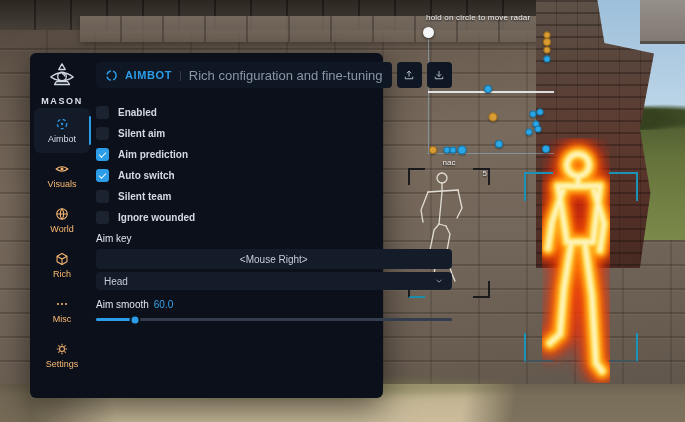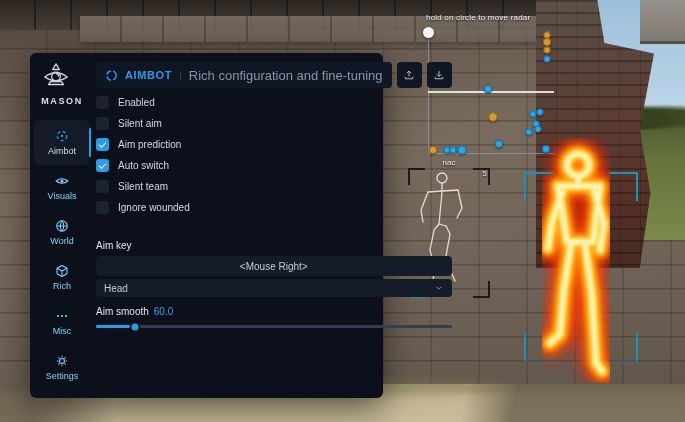--- a/index.html
+++ b/index.html
@@ -80,50 +80,50 @@
   .pbc.tl{left:0;top:0;border-left:2px solid #1b93b8;border-top:2px solid #1b93b8;}
   .pbc.tr{right:0;top:0;border-right:2px solid #1b93b8;border-top:2px solid #1b93b8;}
   .pbc.bl{left:0;bottom:0;border-left:2px solid #1b93b8;border-bottom:2px solid #44545a;}
   .pbc.br{right:0;bottom:0;border-right:2px solid #1b93b8;border-bottom:2px solid #44545a;}
 
   
   .menu{position:absolute;left:30px;top:53px;width:353px;height:345px;z-index:20;
     background:#0b101a;border-radius:6px;box-shadow:0 10px 34px rgba(0,0,0,.55);
     color:#dfe6ee;display:flex;}
   .side{width:64px;flex:none;display:flex;flex-direction:column;align-items:center;padding-top:9px;}
-  .brand{display:flex;flex-direction:column;gap:4px;margin-bottom:14px;}
+  .brand{display:flex;flex-direction:column;align-items:center;gap:4px;margin-bottom:2px;}
   .brand-label{font-size:9px;font-weight:bold;letter-spacing:1.6px;color:#d9e0ea;}
   .side-item{width:56px;height:45px;display:flex;flex-direction:column;align-items:center;
-    justify-content:center;gap:3px;border-radius:6px;color:#7dd3fc;cursor:pointer;position:relative;}
+    justify-content:center;gap:3px;border-radius:6px;color:#fdba74;cursor:pointer;position:relative;}
   .side-item .slabel{font-size:9px;}
   .side-item.active{background:#131b28;color:#d7dfe9;}
   .side-item.active::after{content:"";position:absolute;right:-1px;top:8px;bottom:8px;width:2px;
     border-radius:2px;background:#2b9de8;}
   .side-item.active .sicon{color:#2b9de8;}
   .sicon{width:14px;height:14px;color:currentColor;}
 
   .main{flex:1;padding:9px 10px 0 2px;}
   .panel-header{display:flex;gap:5px;align-items:stretch;}
   .header-bar{flex:1;height:26px;background:#0f1624;border-radius:4px;display:flex;align-items:center;
     padding:0 9px;gap:7px;}
   .hb-title{font-size:11px;font-weight:bold;letter-spacing:.6px;color:#2b9de8;}
   .hb-sep{color:#39414f;font-size:11px;}
   .hb-sub{font-size:13px;color:#8b95a5;white-space:nowrap;overflow:hidden;}
   .icon-btn{width:25px;height:26px;background:#0f1624;border-radius:4px;display:flex;
     align-items:center;justify-content:center;color:#aeb7c4;cursor:pointer;}
 
-  .toggles{margin-top:4px;}
+  .toggles{margin-top:14px;font-weight:bold;}
   .toggle-row{display:flex;align-items:center;gap:9px;height:21px;cursor:pointer;}
   .cbox{width:13px;height:13px;border-radius:3px;background:#1b2330;flex:none;position:relative;}
   .toggle-row.checked .cbox{background:#2b9de8;}
   .toggle-row.checked .cbox::after{content:"";position:absolute;left:3px;top:3.5px;width:6px;height:3px;
     border-left:1.6px solid #eaf4fc;border-bottom:1.6px solid #eaf4fc;transform:rotate(-45deg);}
   .clabel{font-size:10px;color:#d3dae4;}
 
-  .field-label{margin-top:22px;font-size:10px;color:#dfe5ec;height:13px;}
+  .field-label{margin-top:5px;font-size:10px;color:#dfe5ec;height:13px;}
   .key-btn{margin-top:3px;height:20px;background:#141b29;border-radius:4px;display:flex;
     align-items:center;justify-content:center;font-size:10px;color:#c4ccd8;cursor:pointer;}
   .select{margin-top:3px;height:18px;background:#141b29;border-radius:4px;display:flex;
     align-items:center;justify-content:space-between;padding:0 8px;font-size:10px;color:#c4ccd8;cursor:pointer;}
   .chev{width:10px;height:10px;color:#8a93a3;}
 
   .slider-block{margin-top:9px;}
   .slider-label-row{display:flex;gap:5px;font-size:10px;height:14px;}
   .slider-label-row .lab{color:#dfe5ec;}
   .slider-label-row .val{color:#3aa2ea;}

